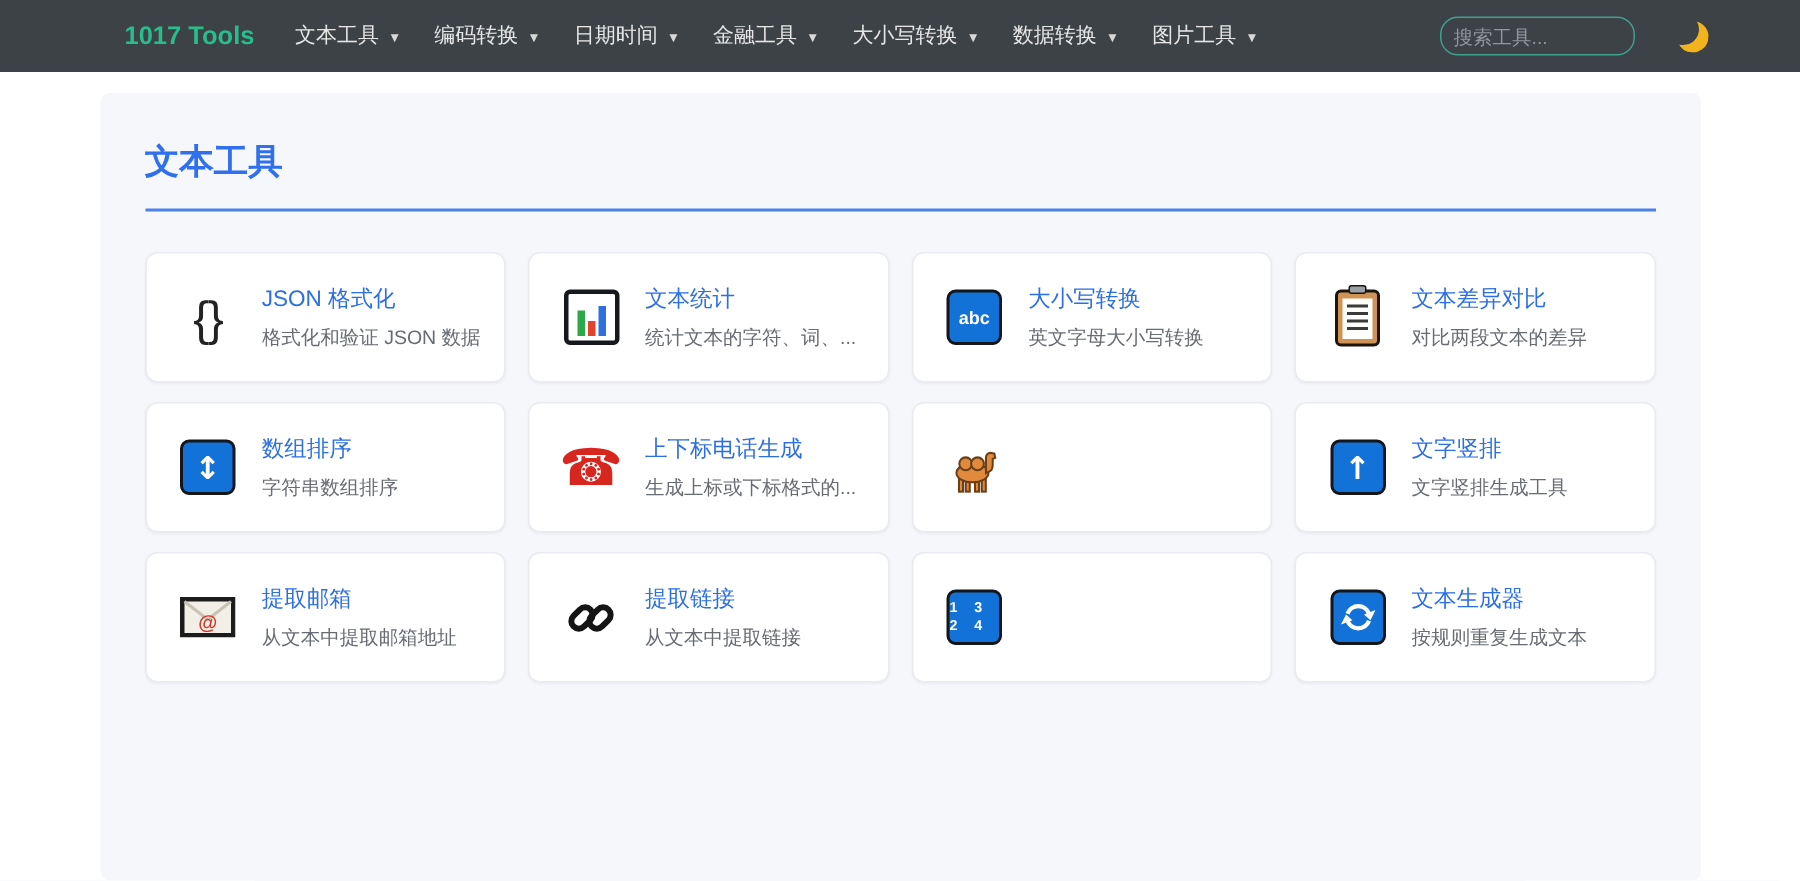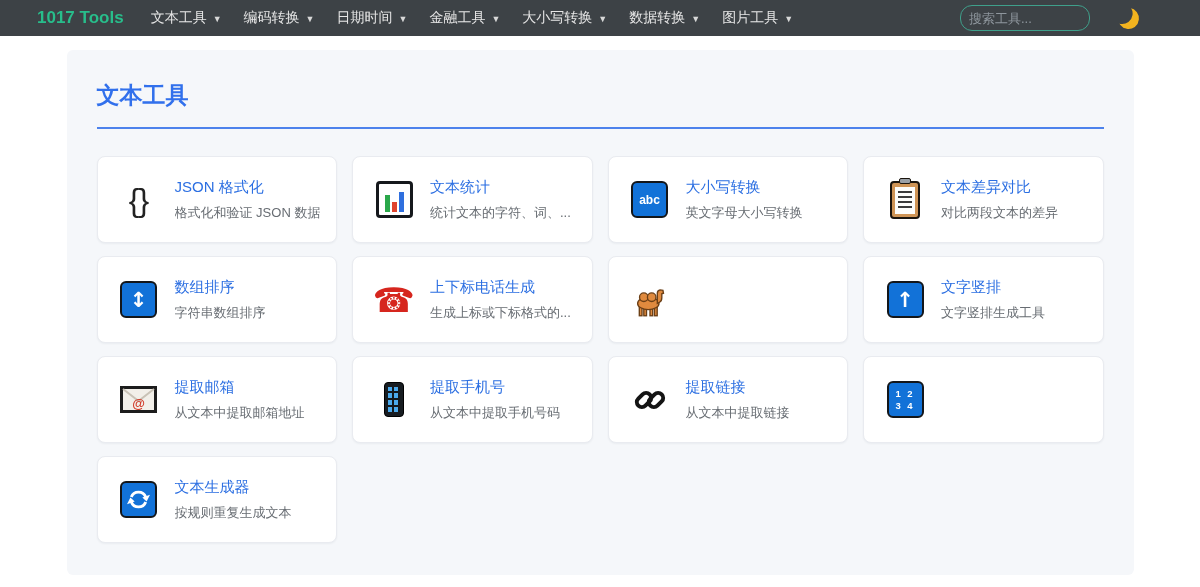--- a/index.html
+++ b/index.html
@@ -7,22 +7,22 @@
     --divider-blue:#4d82ec; --search-border:#3fa08b; --container-bg:#f5f7fa;
   }
   *{box-sizing:border-box;}
   html,body{margin:0;padding:0;}
   body{
     width:1200px;height:587px;overflow:hidden;background:#ffffff;
     font-family:"Liberation Sans","DejaVu Sans",sans-serif;
   }
   
   .navbar{
-    height:36px;background:var(--navbar-bg);display:flex;align-items:center;
-    padding:0 58px 0 37px;
+    height:48px;background:var(--navbar-bg);display:flex;align-items:center;
+    padding:0 58px 0 83px;
   }
   .brand{color:var(--brand-green);font-weight:bold;font-size:17px;cursor:pointer;white-space:nowrap;}
   .menus{margin-left:16px;}
   .menus ul{list-style:none;display:flex;margin:0;padding:0;}
   .menu-item{
     color:#e6e6e6;font-size:14px;padding:0 11px;display:flex;align-items:center;
     cursor:pointer;white-space:nowrap;
   }
   .caret{font-size:9px;color:#d8d8d8;margin-left:6px;transform:translateY(1px);}
   .search{
@@ -60,21 +60,21 @@
   .card-title{color:#2c6fe2;font-weight:normal;font-size:15px;margin-bottom:7px;white-space:nowrap;}
   .card-desc{color:#676c72;font-size:13px;white-space:nowrap;overflow:hidden;}
   
   .ic-braces{font-size:32px;color:#222;font-weight:400;letter-spacing:-1px;line-height:1;}
   .ic-bluebox{
     width:37px;height:37px;background:#1272d8;border:2.5px solid #13161a;border-radius:6px;
     display:flex;align-items:center;justify-content:center;color:#fff;
   }
   .ic-glyph{font-size:21px;font-weight:bold;font-family:"DejaVu Sans",sans-serif;}
   .ic-abc{font-size:12px;font-weight:bold;}
-  .ic-nums{flex-direction:column;font-size:9.5px;font-weight:bold;line-height:1.25;letter-spacing:2px;}
+  .ic-nums{flex-direction:row;font-size:9.5px;font-weight:bold;line-height:1.25;letter-spacing:2px;}
   .ic-chartbox{
     width:37px;height:37px;background:#fff;border:3px solid #15181c;border-radius:4px;
     display:flex;align-items:flex-end;justify-content:center;gap:2px;padding-bottom:3px;
   }
   .ic-chartbox i{display:block;width:5px;}
   .ic-chartbox .g{height:17px;background:#2aa84a;}
   .ic-chartbox .r{height:10px;background:#e0442e;}
   .ic-chartbox .b{height:20px;background:#2f6fde;}
   .ic-phone{font-size:34px;color:#d6261e;line-height:1;font-family:"DejaVu Sans",sans-serif;}
   .ic-clip{position:relative;width:30px;height:38px;background:#cf9455;border:2.5px solid #1a140d;border-radius:4px;display:block;}
@@ -238,31 +238,20 @@
               <text x="18.5" y="21.5" text-anchor="middle" font-size="13" font-weight="bold" fill="#d23b2a">@</text>
             </svg></span>
         </div>
     <div class="texts">
       <div class="card-title">提取邮箱</div>
       <div class="card-desc">从文本中提取邮箱地址</div>
     </div>
   </div>
       <div class="card">
     <div class="icon-wrap">
-          <span class="ic-mobile">
-            <i></i>
-          </span>
-        </div>
-    <div class="texts">
-      <div class="card-title">提取手机号</div>
-      <div class="card-desc">从文本中提取手机号码</div>
-    </div>
-  </div>
-      <div class="card">
-    <div class="icon-wrap">
           <svg width="34" height="34" viewBox="0 0 34 34">
             <g fill="none" stroke="#141414" stroke-width="4">
               <rect x="3" y="12" width="16" height="10" rx="5" transform="rotate(-45 11 17)"></rect>
               <rect x="15" y="12" width="16" height="10" rx="5" transform="rotate(-45 23 17)"></rect>
             </g>
           </svg>
         </div>
     <div class="texts">
       <div class="card-title">提取链接</div>
       <div class="card-desc">从文本中提取链接</div>

